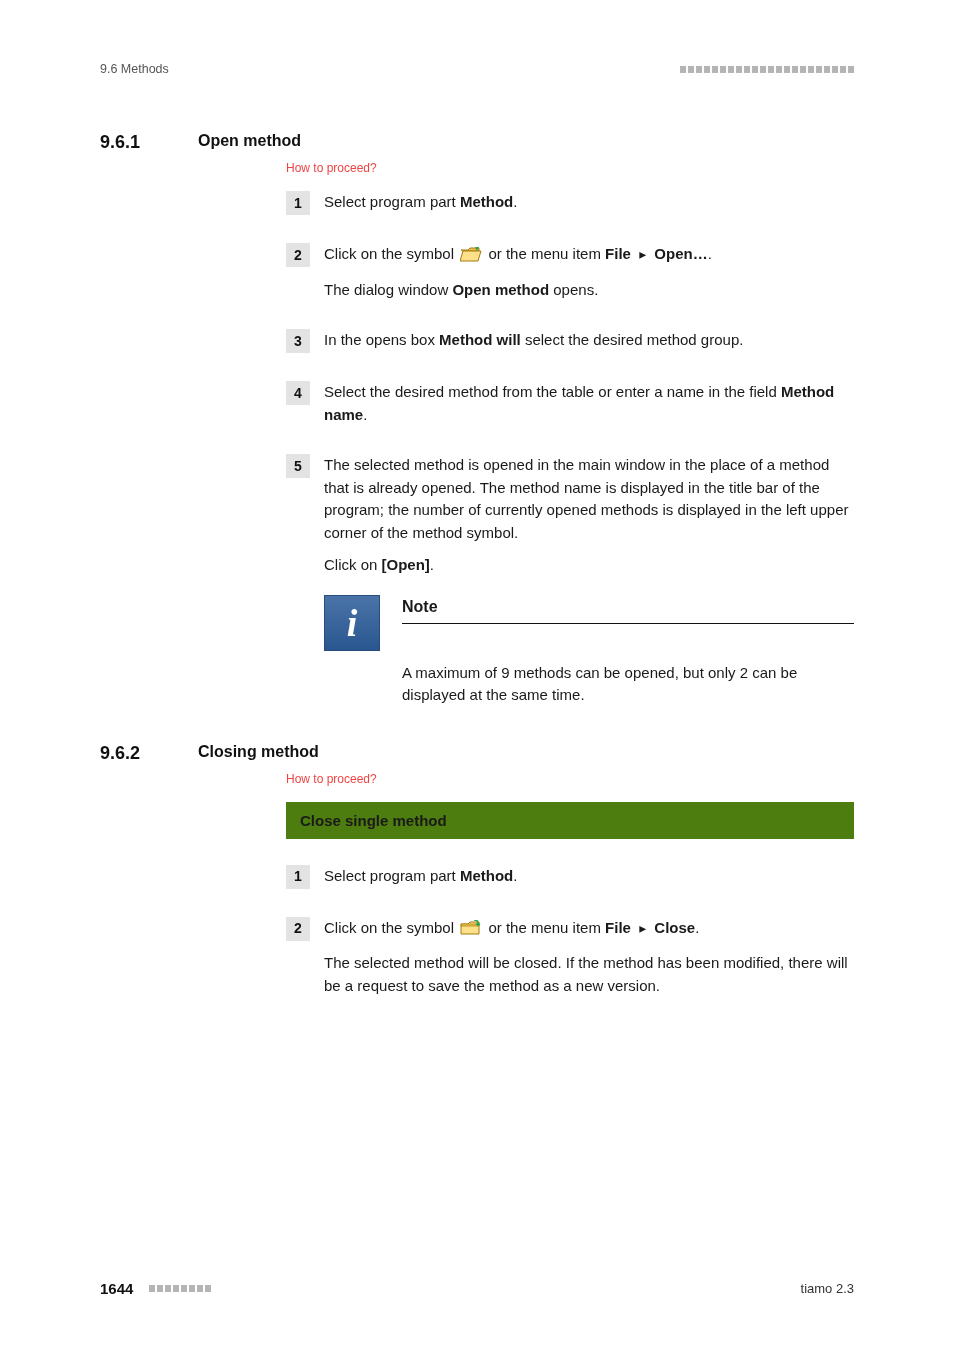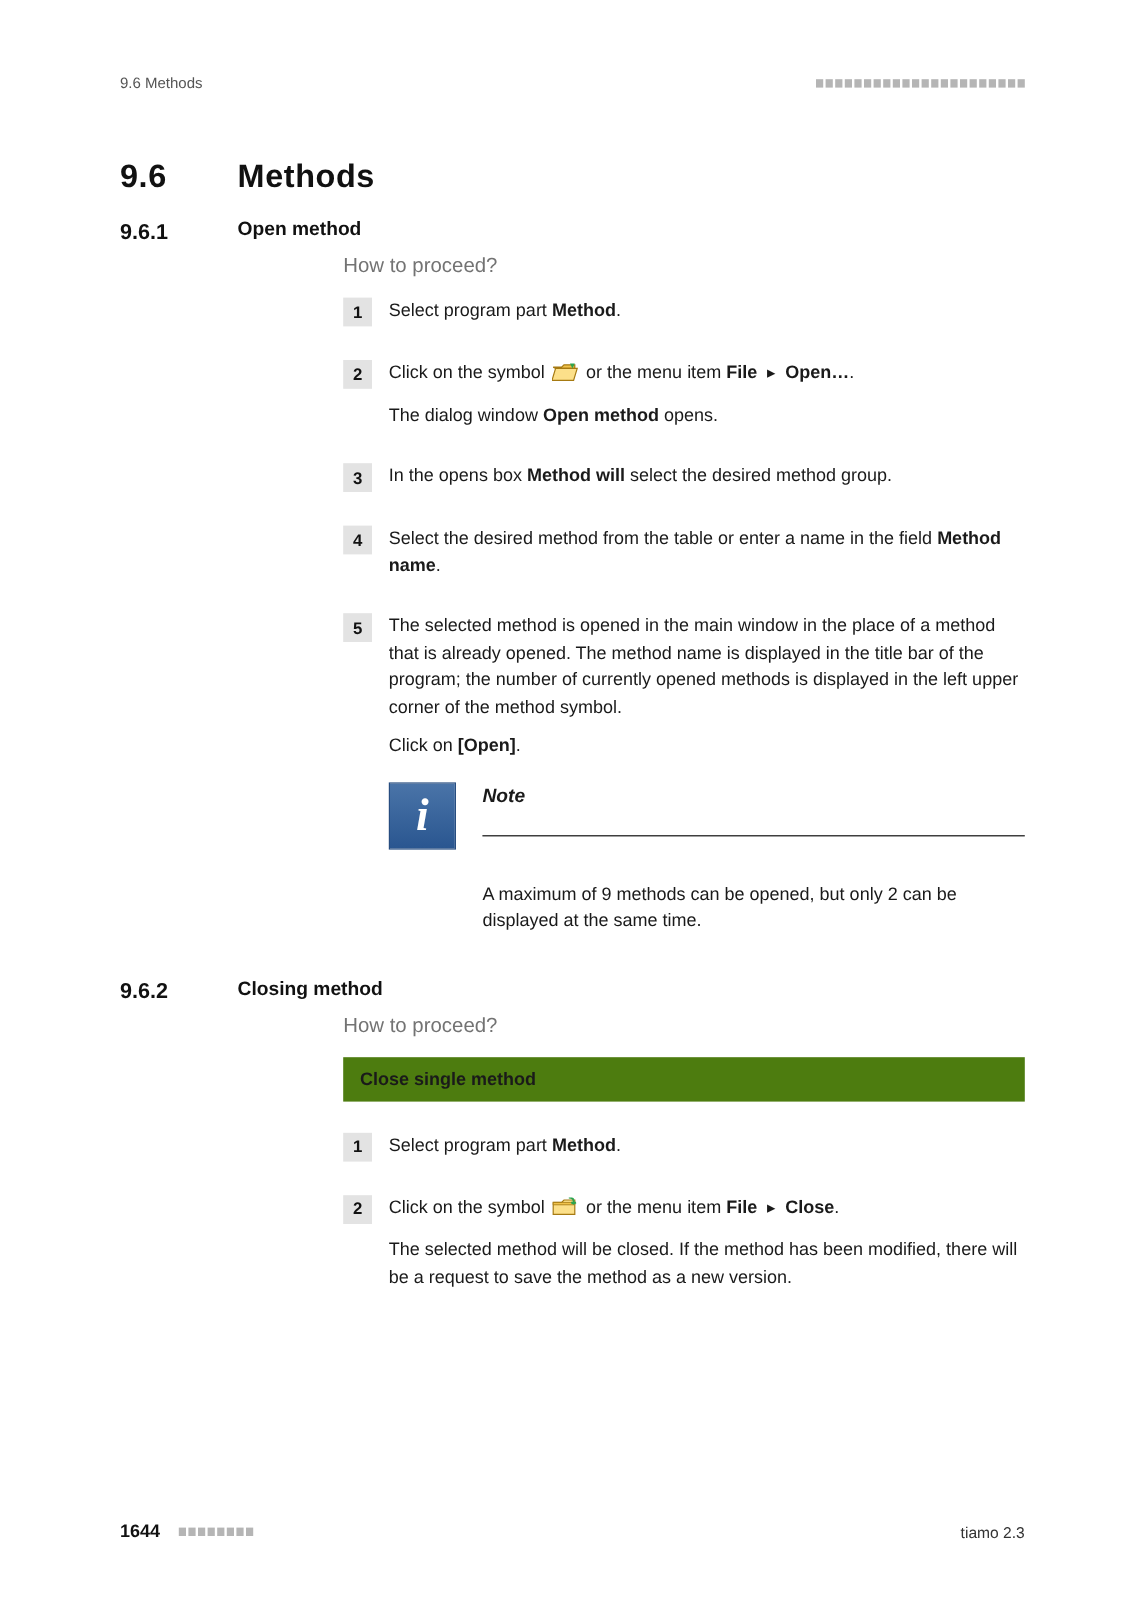--- a/index.html
+++ b/index.html
@@ -7,37 +7,37 @@
   .page { position: relative; width: 954px; height: 1350px; padding: 62px 100px 50px 100px; }
   .running-head { display: flex; align-items: center; justify-content: space-between; font-size: 12.5px; color: #555; margin-bottom: 56px; }
   .dashes { display: flex; gap: 2px; }
   .dash { width: 6px; height: 7px; background: #b5b5b5; }
   .h1-row { display: flex; margin-bottom: 20px; }
   .sect-num { width: 98px; font-weight: 800; font-size: 27px; color: #111; letter-spacing: 0.5px; }
   .sect-title { font-weight: 800; font-size: 27px; color: #111; letter-spacing: 0.5px; }
   .h2-row { display: flex; margin-top: 6px; margin-bottom: 8px; }
   .sub-num { width: 98px; font-weight: 800; font-size: 18px; color: #111; }
   .sub-title { font-weight: 800; font-size: 16px; color: #111; }
-  .howto { margin-left: 186px; font-size: 17px; color: #737373; margin-bottom: 16px; }
+  .howto { margin-left: 186px; font-size: 12px; color: #ef4444; margin-bottom: 16px; }
   .steps { margin-left: 186px; }
   .step { display: flex; margin-bottom: 28px; font-size: 15px; line-height: 1.5; }
   .step-badge { flex: 0 0 24px; width: 24px; height: 24px; background: #e3e3e3; color: #111; font-weight: 700; font-size: 14px; display: inline-flex; align-items: center; justify-content: center; margin-right: 14px; }
   .step-body { flex: 1; }
   .step-body p { margin: 0 0 10px 0; }
   .step-body p:last-child { margin-bottom: 0; }
   b { font-weight: 700; }
   .note-block { display: flex; margin: 18px 0 0 0; }
   .note-icon { flex: 0 0 56px; width: 56px; height: 56px; background: linear-gradient(#4a74a8, #2a5690); border: 1px solid #274d80; display: flex; align-items: center; justify-content: center; margin-right: 22px; }
   .note-glyph { color: #fff; font-family: Georgia, "Times New Roman", serif; font-weight: 900; font-size: 38px; font-style: italic; line-height: 1; }
   .note-content { flex: 1; }
-  .note-title-row { border-bottom: 1px solid #111; padding-bottom: 20px; margin-bottom: 38px; font-style: italic; }
+  .note-title-row { border-bottom: 1px solid #111; padding-bottom: 4px; margin-bottom: 38px; }
   .note-title { font-weight: 700; font-size: 16px; }
   .note-text { font-size: 15px; line-height: 1.5; }
   .subhead-bar { background: #4d7c0f; font-weight: 800; font-size: 15px; padding: 10px 14px; margin: 10px 0 26px 0; }
-  .ffooter { position: absolute; left: 100px; right: 100px; bottom: 65px; display: flex; align-items: flex-end; justify-content: space-between; font-size: 13px; color: #333; }
+  .ffooter { position: absolute; left: 100px; right: 100px; bottom: 53px; display: flex; align-items: center; justify-content: space-between; font-size: 13px; color: #333; }
   .pagenum { font-weight: 800; font-size: 15px; color: #111; margin-right: 8px; }
   .fleft { display: flex; align-items: center; gap: 8px; }
   .arrow { display: inline-block; margin: 0 4px; font-size: 14px; }
   .ico { display: inline-block; vertical-align: -3px; margin: 0 2px; }
 </style>
 </head>
 <body>
 
 <div class="page">
 
@@ -62,24 +62,20 @@
         <span class="dash"></span>
         <span class="dash"></span>
         <span class="dash"></span>
         <span class="dash"></span>
         <span class="dash"></span>
         <span class="dash"></span>
         <span class="dash"></span>
     </span>
   </div>
 
-  <div class="h1-row">
-    <div class="sect-num">9.6</div>
-    <div class="sect-title">Methods</div>
-  </div>
 
   <div class="h2-row">
     <div class="sub-num">9.6.1</div>
     <div class="sub-title">Open method</div>
   </div>
   <div class="howto">How to proceed?</div>
 
   <div class="steps">
     <div class="step">
       <span class="step-badge">1</span>

